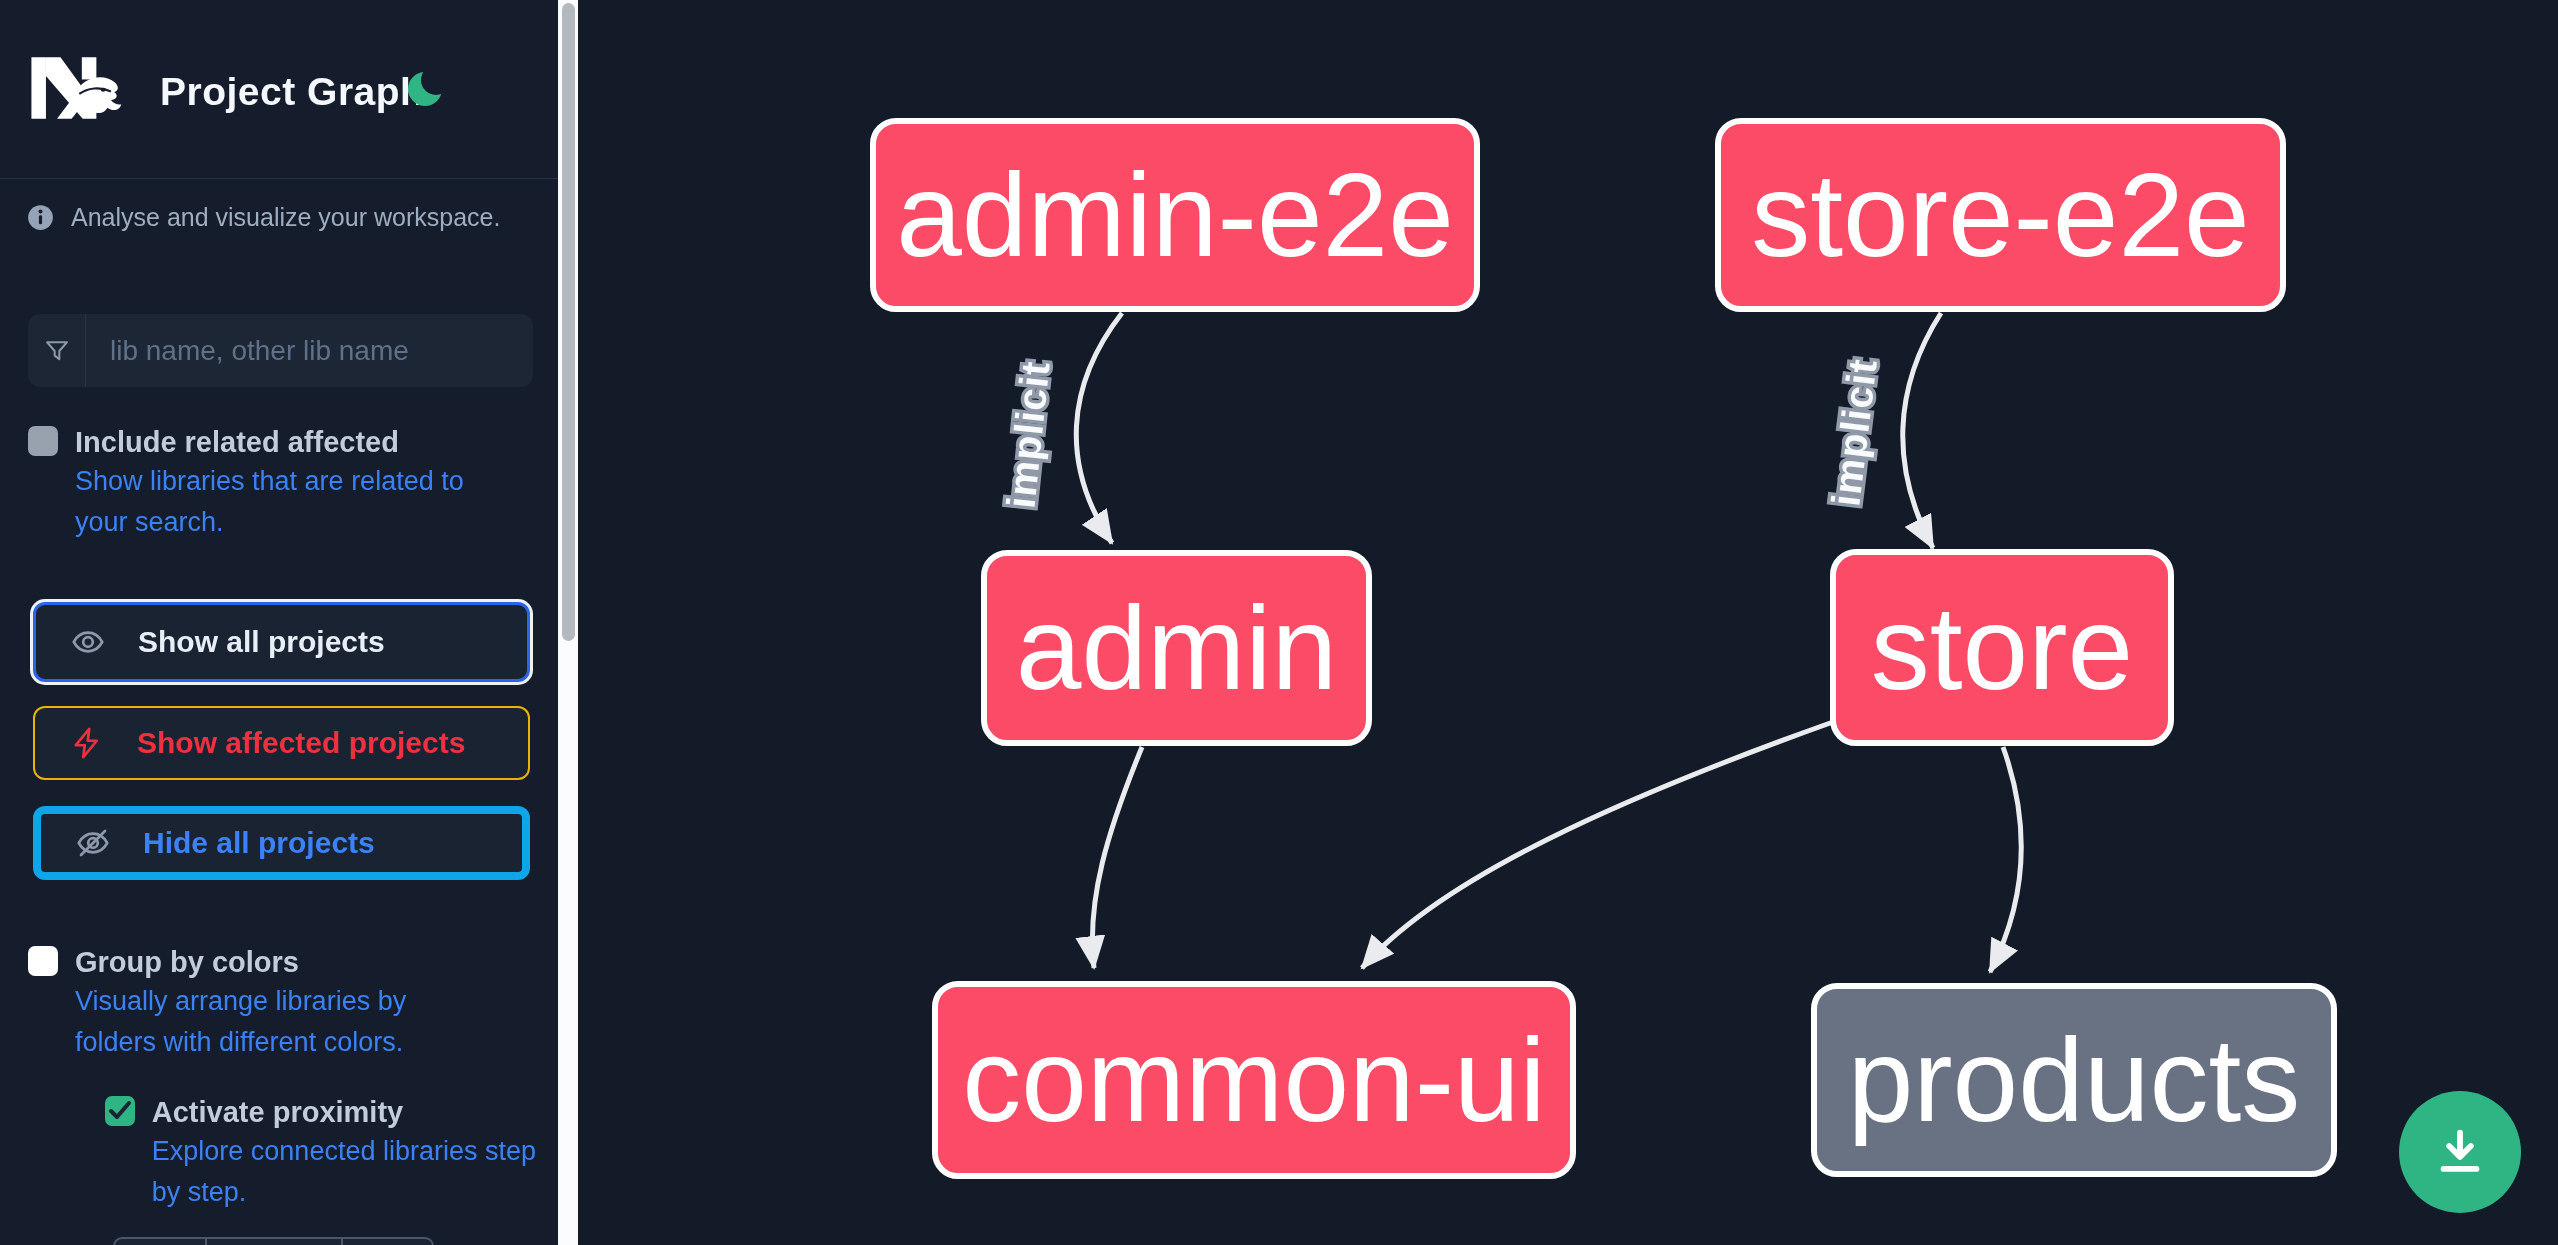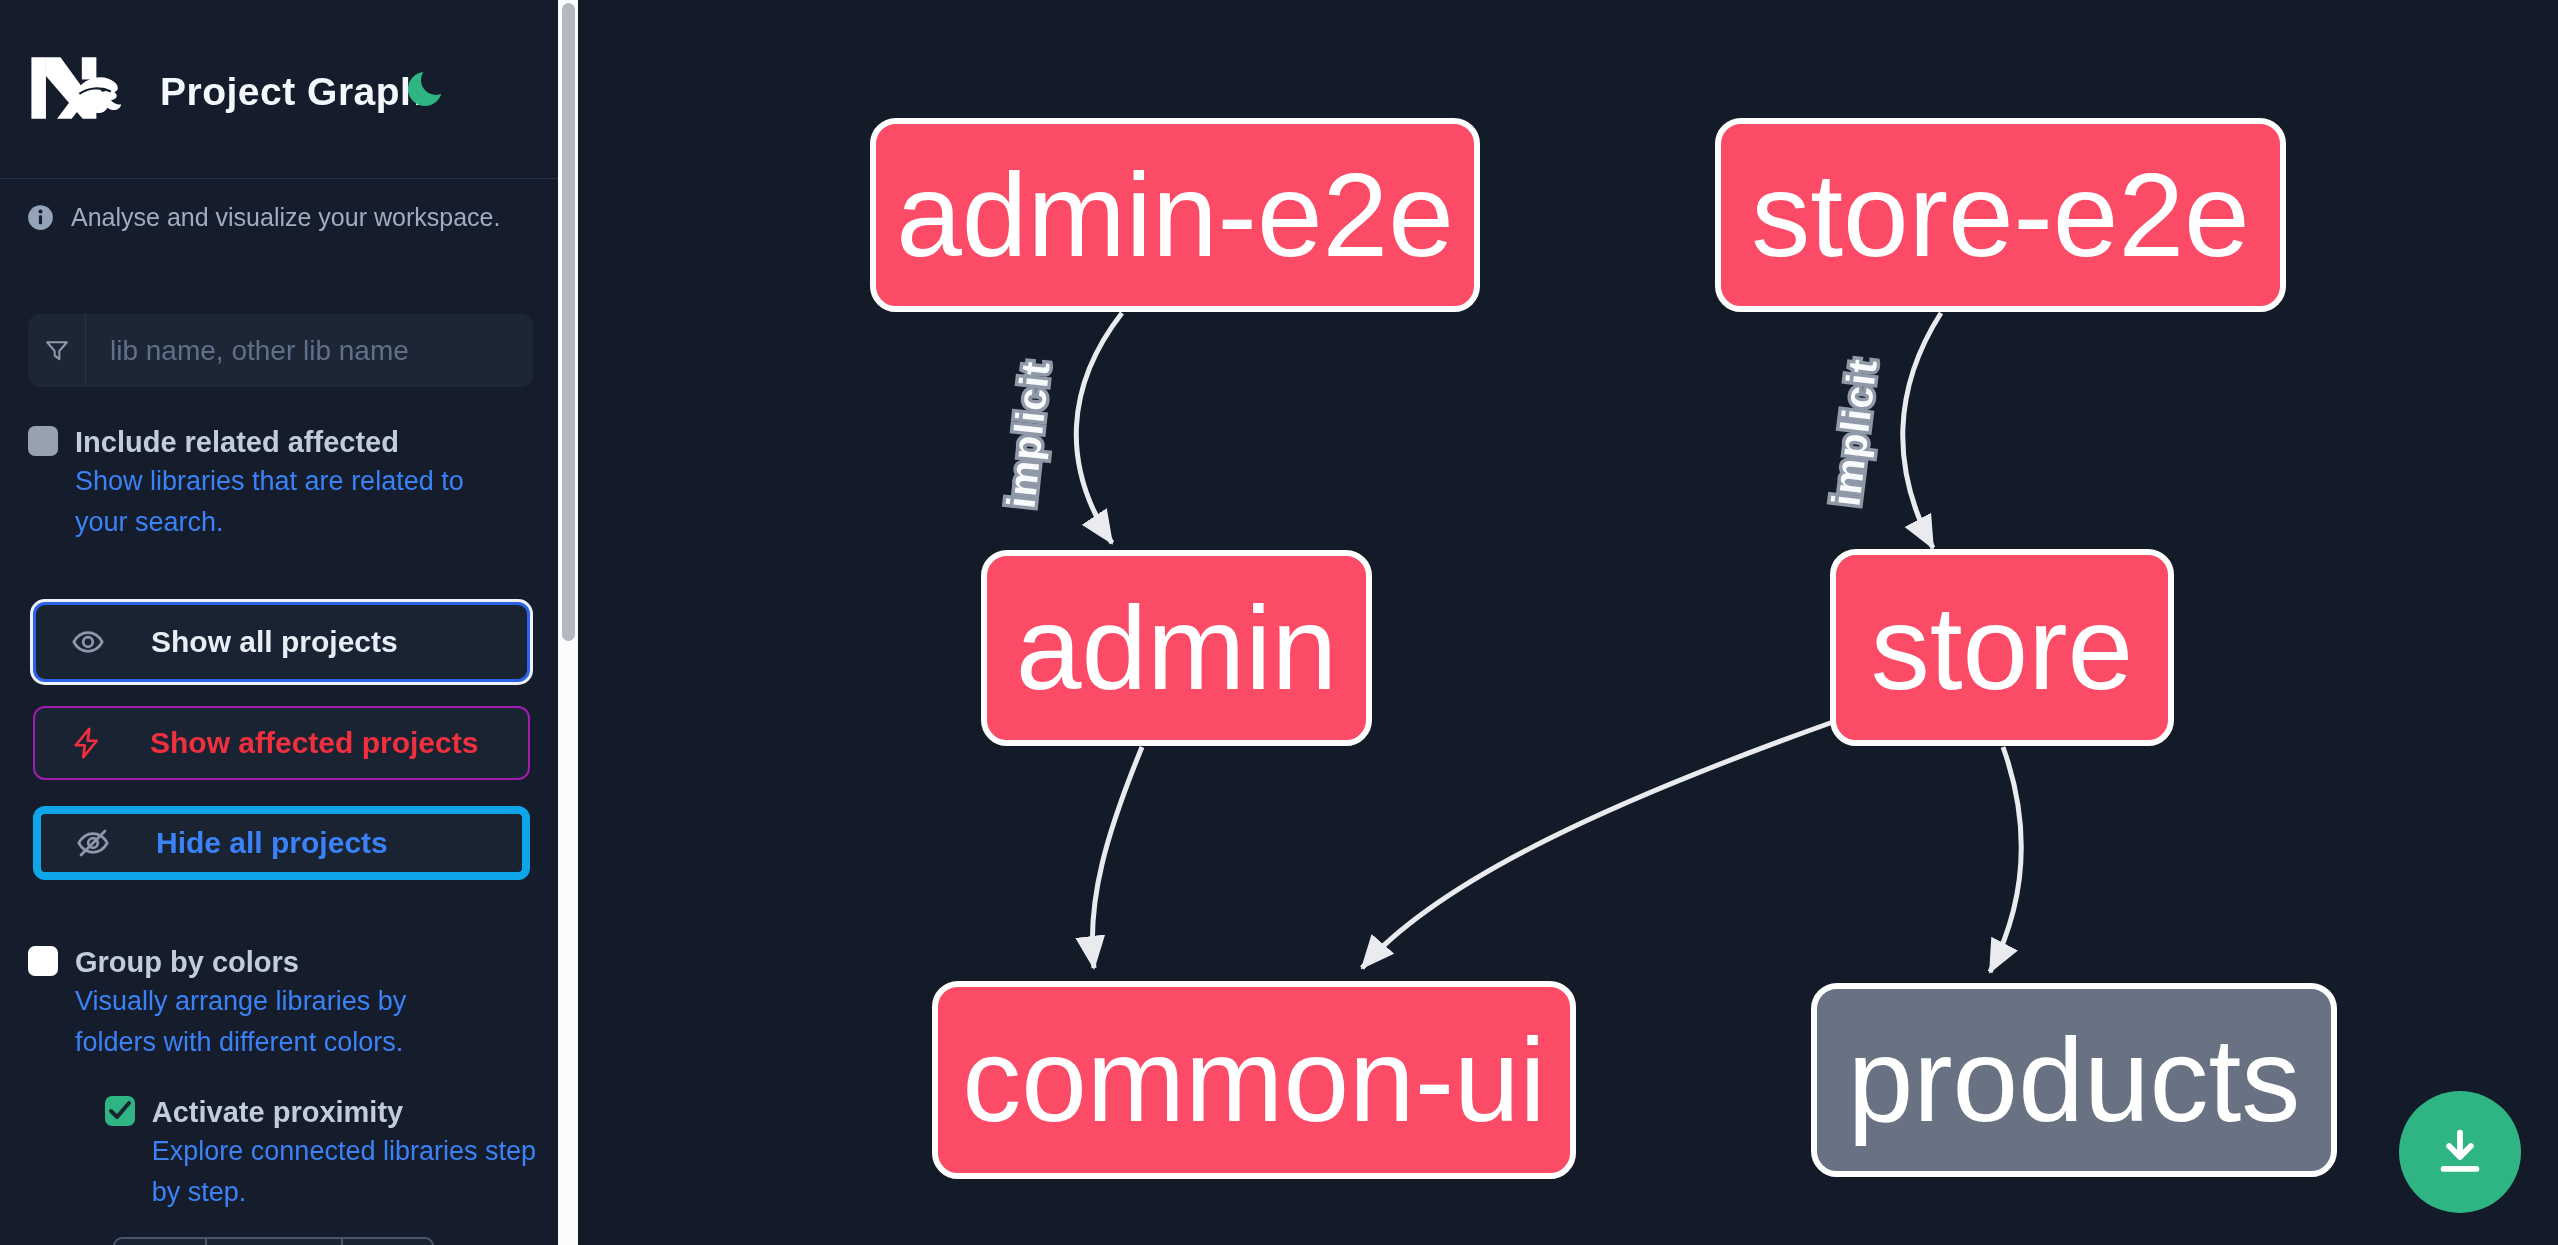--- a/index.html
+++ b/index.html
@@ -21,23 +21,23 @@
   .search-box input{flex:1;background:transparent;border:none;outline:none;padding:0 10px 0 24px;font-size:28px;color:#cbd5e1;font-family:inherit;}
   .search-box input::placeholder{color:#5f7189;}
   .check-row{position:absolute;left:28px;width:508px;display:flex;align-items:flex-start;}
   .cbox{width:30px;height:30px;border-radius:7px;flex:0 0 30px;margin-right:17px;margin-top:2px;position:relative;cursor:pointer;}
   .cbox.gray{background:#98a2ae;}
   .cbox.white{background:#ffffff;}
   .cbox.green{background:#2fb583;}
   .cbox svg{position:absolute;left:3px;top:4px;}
   .check-label{font-size:29px;font-weight:700;color:#c3cdda;line-height:37px;}
   .check-desc{font-size:27px;color:#3b82f6;line-height:41px;}
-  .sb-btn{position:absolute;left:33px;width:497px;height:74px;border-radius:12px;background:#1a2332;display:flex;align-items:center;gap:45px;padding:0 0 0 34px;box-sizing:border-box;font-family:inherit;font-size:30px;font-weight:700;cursor:pointer;}
+  .sb-btn{position:absolute;left:33px;width:497px;height:74px;border-radius:12px;background:#1a2332;display:flex;align-items:center;gap:32px;padding:0 0 0 34px;box-sizing:border-box;font-family:inherit;font-size:30px;font-weight:700;cursor:pointer;}
   .sb-btn.focused{top:602px;height:80px;border:3px solid #2c63e8;box-shadow:0 0 0 3px #eef2f7;color:#e8eef6;}
-  .sb-btn.affected{top:706px;border:2px solid #a21caf;color:#f0303f;}
+  .sb-btn.affected{top:706px;border:2px solid #eab308;color:#f0303f;}
   .sb-btn.plain{top:806px;border:8px solid #0ea5e9;color:#3b82f6;}
   .segments{position:absolute;left:113px;top:1237px;display:flex;}
   .segments .seg{height:24px;background:#1b2433;border:2px solid #49566c;box-sizing:border-box;cursor:pointer;}
   .segments .seg + .seg{margin-left:-2px;}
   .segments .seg:first-child{border-top-left-radius:9px;}
   .segments .seg:last-child{border-top-right-radius:9px;}
   
   .scroll-track{position:absolute;left:558px;top:0;width:20px;height:1245px;background:#fbfcfd;}
   .scroll-thumb{position:absolute;left:562px;top:3px;width:13px;height:638px;background:#b4b8bf;border-radius:7px;cursor:pointer;}
   

